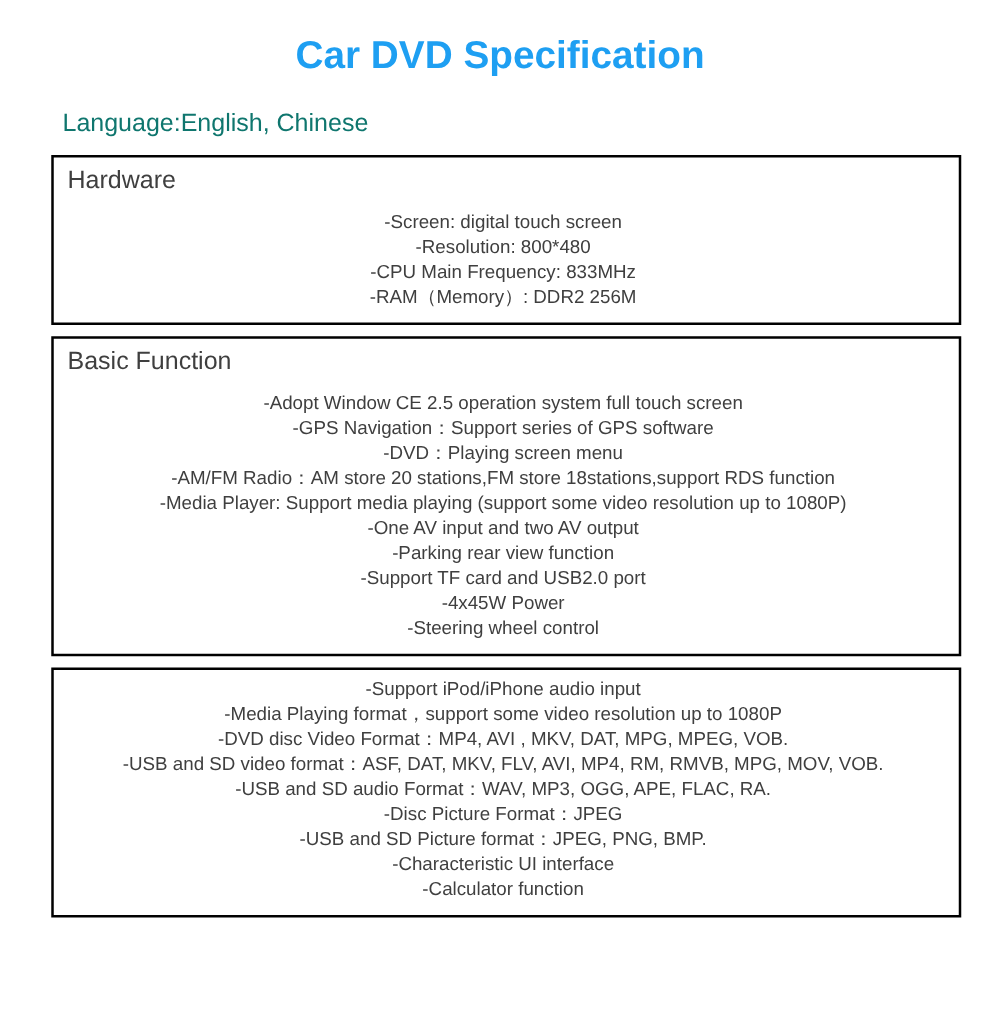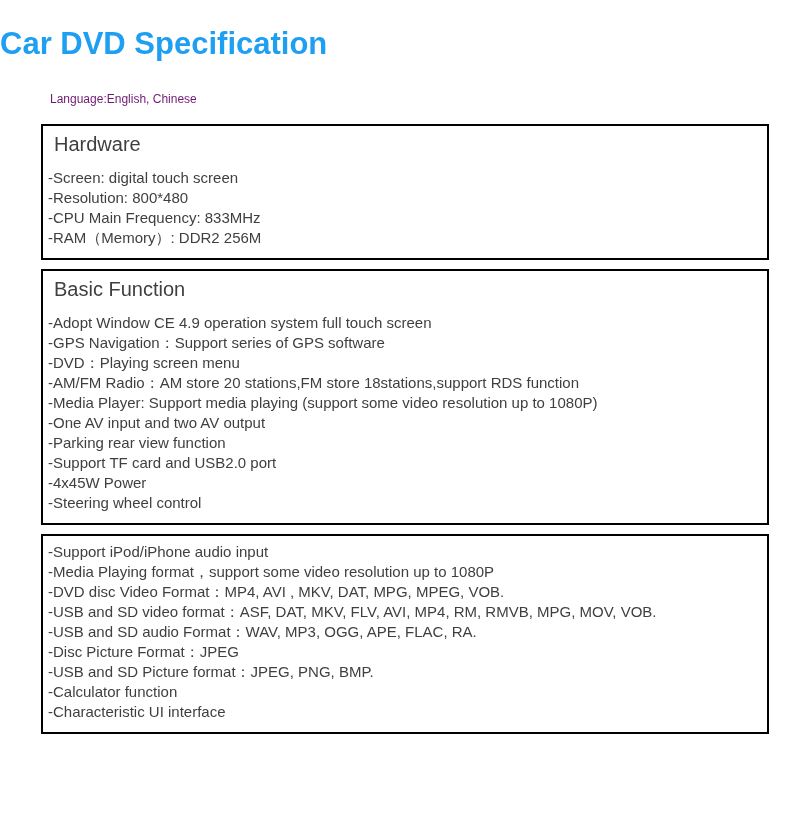--- a/index.html
+++ b/index.html
@@ -6,49 +6,51 @@
     margin: 0;
     padding: 0;
     width: 800px;
     height: 821px;
     background: #ffffff;
     overflow: hidden;
     font-family: "Liberation Sans", sans-serif;
   }
   .page-title {
     margin: 26px 0 0 0;
+    text-align: center;
     font-size: 31px;
     line-height: 36px;
     font-weight: 700;
     color: #1E9FF2;
   }
   .language-note {
     margin: 28px 0 15px 50px;
-    font-size: 12px;
+    font-size: 20px;
     line-height: 19px;
     font-weight: 400;
-    color: #701a75;
+    color: #0f766e;
   }
   .spec-box {
     box-sizing: border-box;
     width: 728px;
     margin: 0 0 9px 41px;
     border: 2px solid #000000;
     padding: 6px 10px 10px 5px;
     background: #ffffff;
   }
   .spec-box .section-heading {
     margin: 0 0 12px 6px;
     font-size: 20px;
     line-height: 24px;
     font-weight: 400;
     color: #3F3F3F;
   }
   .spec-lines {
     margin: 0;
+    text-align: center;
   }
   .spec-line {
     font-size: 15px;
     line-height: 20px;
     color: #3F3F3F;
     white-space: nowrap;
   }
 </style>
 </head>
 <body>
@@ -63,21 +65,21 @@
     <div class="spec-line">-Screen: digital touch screen</div>
     <div class="spec-line">-Resolution: 800*480</div>
     <div class="spec-line">-CPU Main Frequency: 833MHz</div>
     <div class="spec-line">-RAM（Memory）: DDR2 256M</div>
   </div>
 </section>
 
 <section class="spec-box">
   <h2 class="section-heading">Basic Function</h2>
   <div class="spec-lines">
-    <div class="spec-line">-Adopt Window CE 4.9 operation system full touch screen</div>
+    <div class="spec-line">-Adopt Window CE 2.5 operation system full touch screen</div>
     <div class="spec-line">-GPS Navigation：Support series of GPS software</div>
     <div class="spec-line">-DVD：Playing screen menu</div>
     <div class="spec-line">-AM/FM Radio：AM store 20 stations,FM store 18stations,support RDS function</div>
     <div class="spec-line">-Media Player: Support media playing (support some video resolution up to 1080P)</div>
     <div class="spec-line">-One AV input and two AV output</div>
     <div class="spec-line">-Parking rear view function</div>
     <div class="spec-line">-Support TF card and USB2.0 port</div>
     <div class="spec-line">-4x45W Power</div>
     <div class="spec-line">-Steering wheel control</div>
   </div>
@@ -85,16 +87,16 @@
 
 <section class="spec-box">
   <div class="spec-lines">
     <div class="spec-line">-Support iPod/iPhone audio input</div>
     <div class="spec-line">-Media Playing format，support some video resolution up to 1080P</div>
     <div class="spec-line">-DVD disc Video Format：MP4, AVI , MKV, DAT, MPG, MPEG, VOB.</div>
     <div class="spec-line">-USB and SD video format：ASF, DAT, MKV, FLV, AVI, MP4, RM, RMVB, MPG, MOV, VOB.</div>
     <div class="spec-line">-USB and SD audio Format：WAV, MP3, OGG, APE, FLAC, RA.</div>
     <div class="spec-line">-Disc Picture Format：JPEG</div>
     <div class="spec-line">-USB and SD Picture format：JPEG, PNG, BMP.</div>
+    <div class="spec-line">-Characteristic UI interface</div>
     <div class="spec-line">-Calculator function</div>
-    <div class="spec-line">-Characteristic UI interface</div>
   </div>
 </section>
 
 </body></html>

